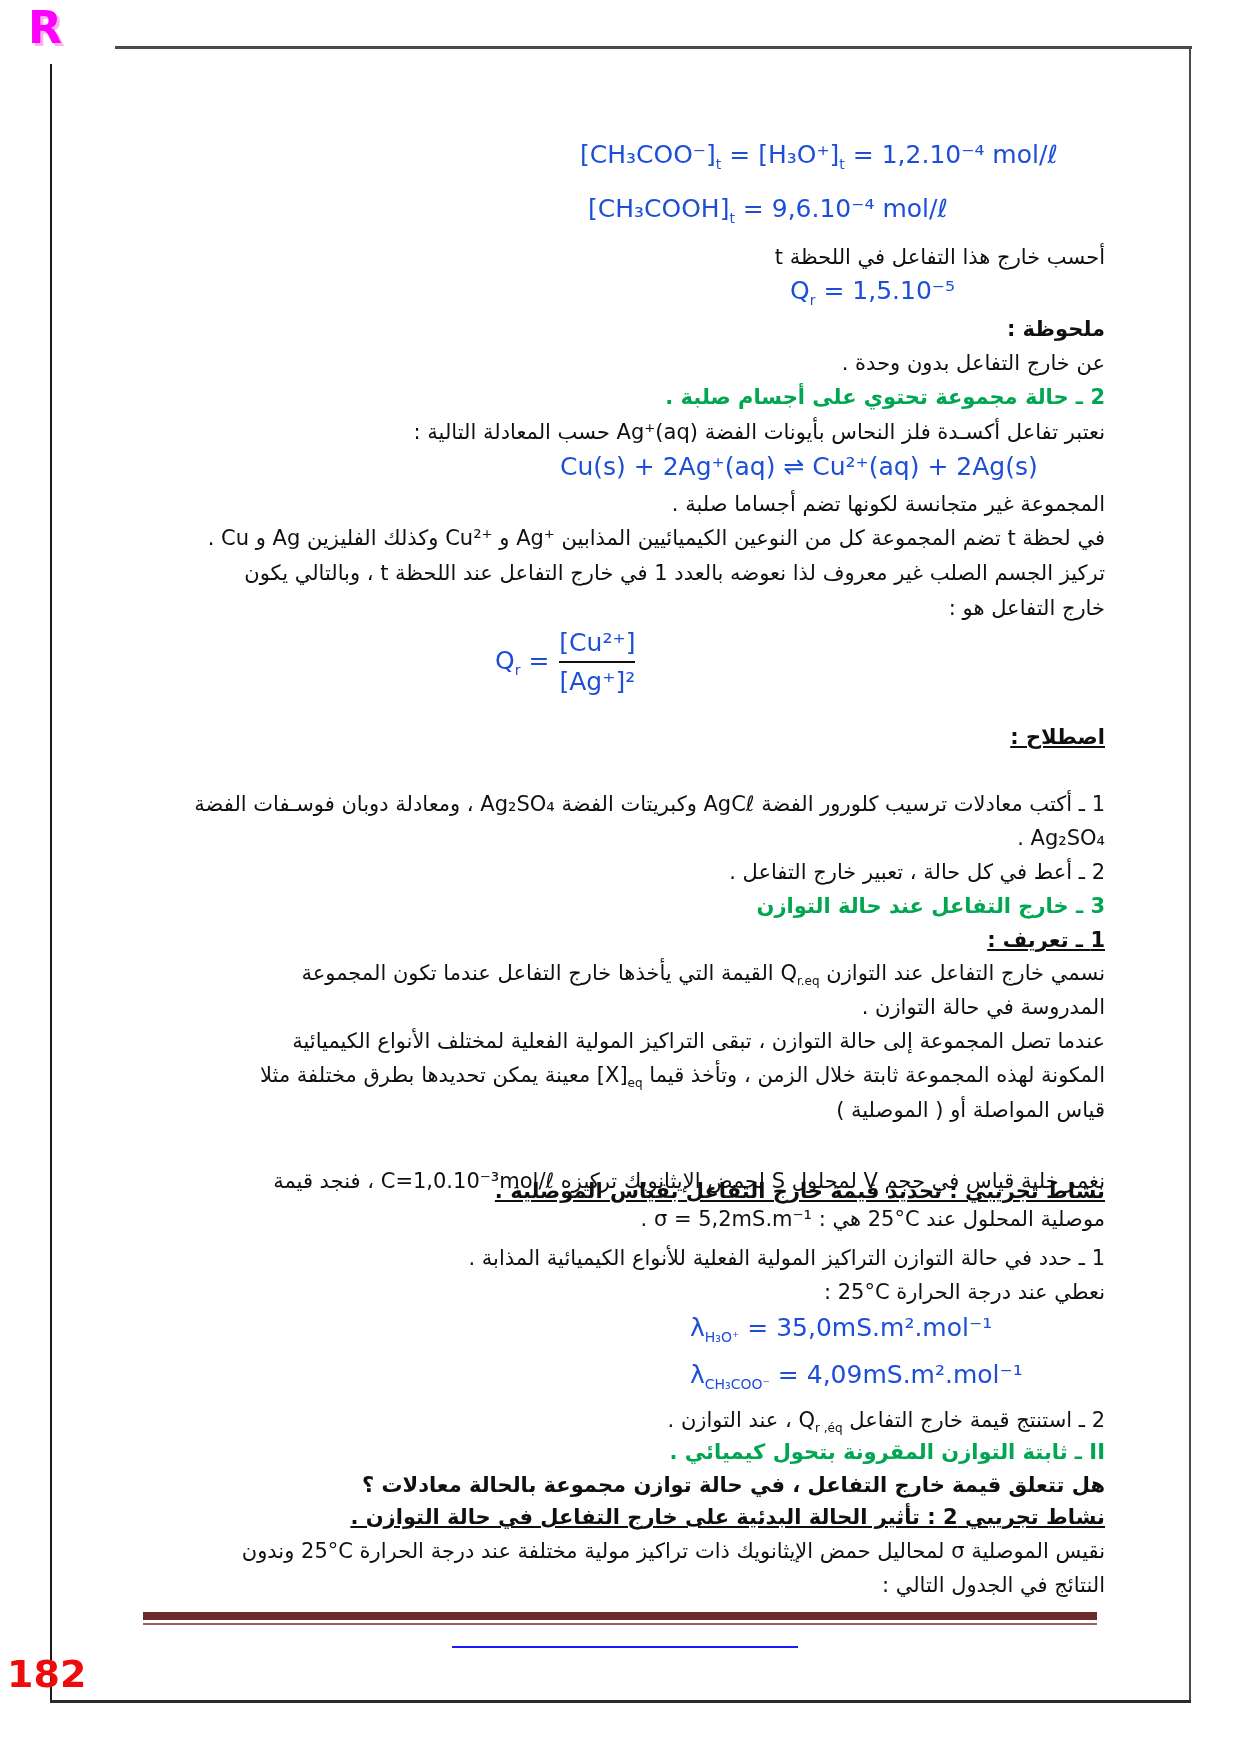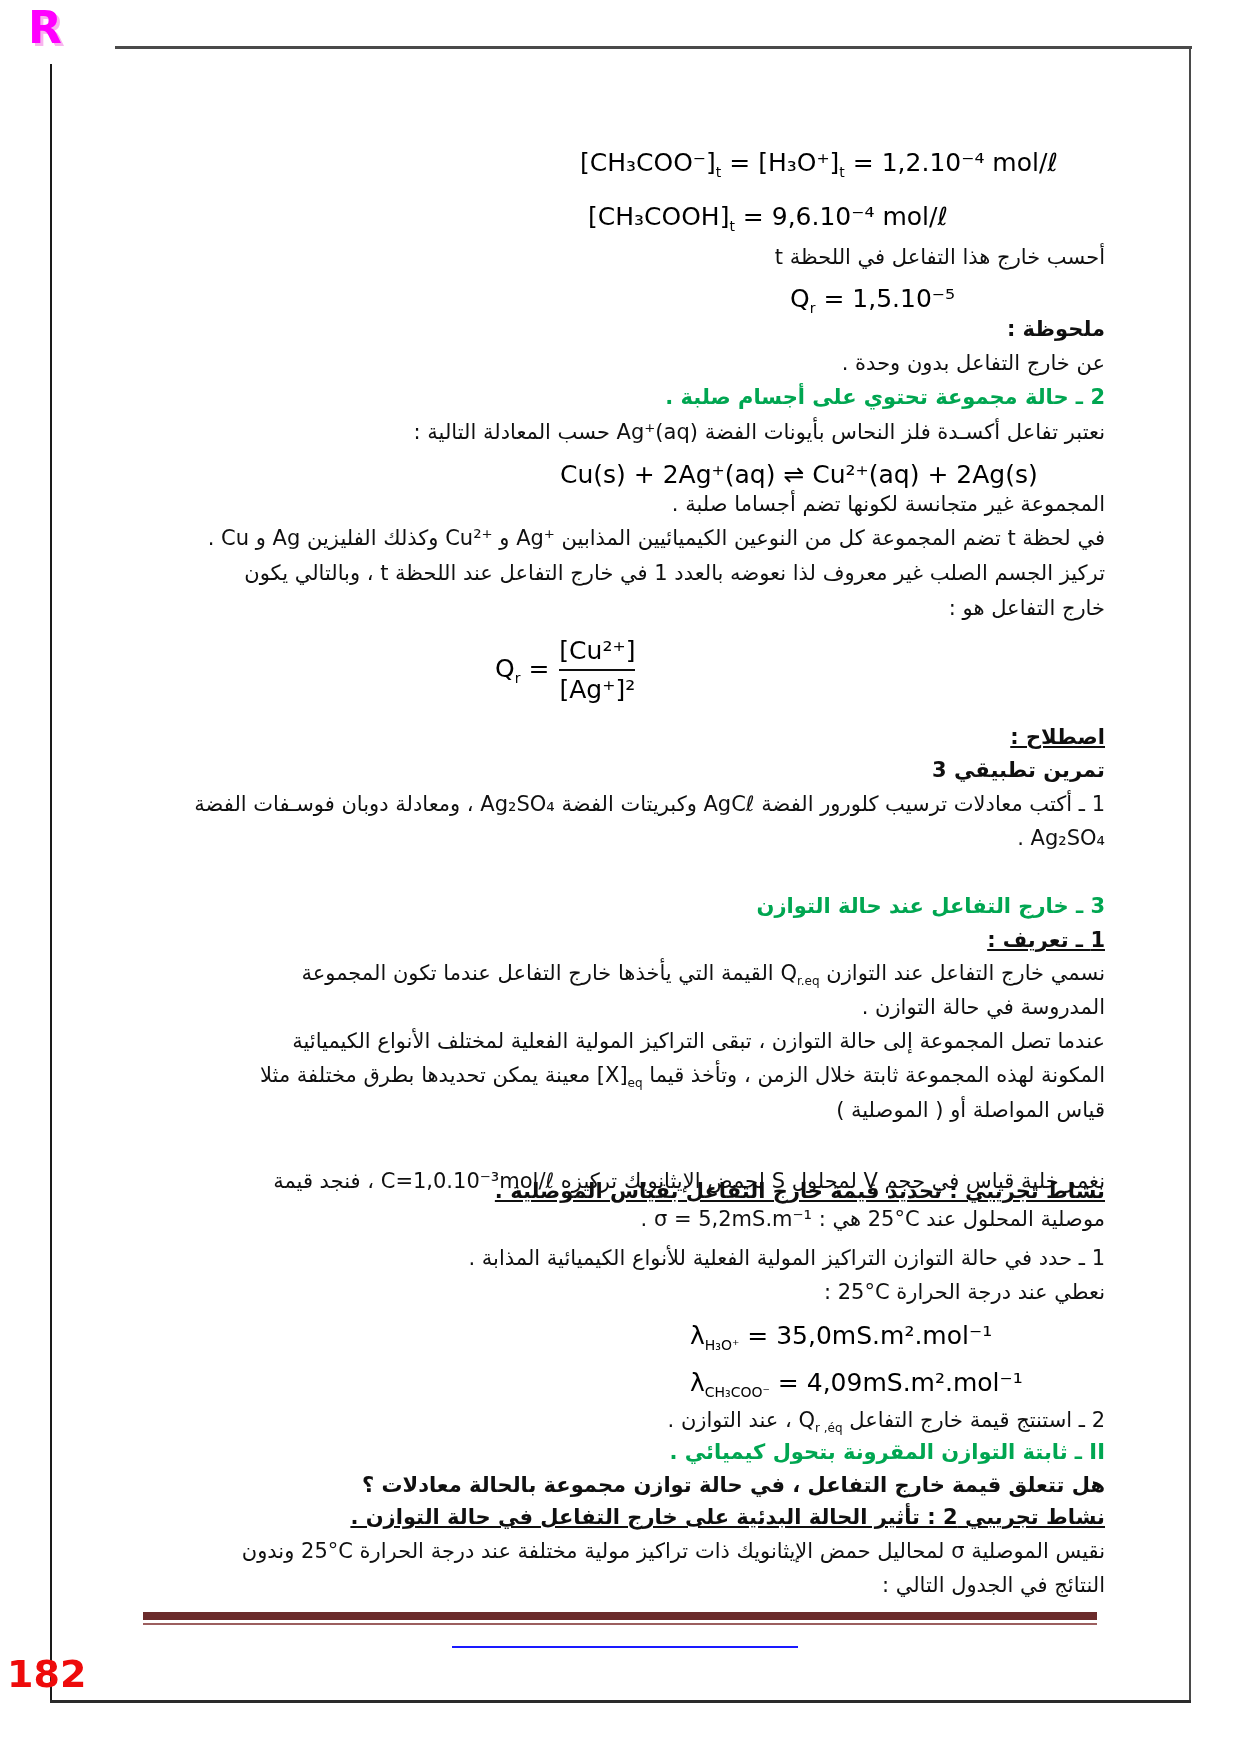--- a/index.html
+++ b/index.html
@@ -14,21 +14,21 @@
         color:var(--logo-magenta,#ff00ff);text-shadow:3px 3px 0 #f8b4ee;}
   
   .ln{position:absolute;left:135px;width:970px;direction:rtl;text-align:right;
       font-size:21px;line-height:30px;white-space:nowrap;color:#101010;}
   .bold{font-weight:bold;}
   .green{color:var(--accent-green,#00a651);font-weight:bold;}
   .ul{text-decoration:underline;}
   .tok{direction:ltr;unicode-bidi:isolate;}
   .s{font-size:12px;}
   
-  .fm{position:absolute;direction:ltr;font-size:25px;white-space:nowrap;color:#000000;margin-top:8px;}
+  .fm{position:absolute;direction:ltr;font-size:25px;white-space:nowrap;color:#1d4ed8;}
   .fm .s{font-size:14px;}
   .frac-row{display:flex;align-items:center;}
   .frac{display:inline-flex;flex-direction:column;align-items:center;margin-left:10px;}
   .frac .bar{height:2px;background:#101010;align-self:stretch;margin:4px 0;}
   .ctr{text-align:center;}
   
   .footer-bar{position:absolute;top:1612px;left:143px;width:954px;height:8px;
               background:var(--footer-bar-maroon,#6b2b2b);}
   .footer-bar-thin{position:absolute;top:1623px;left:143px;width:954px;height:2px;
               background:#9c5f5f;}
@@ -71,23 +71,23 @@
   <div class="fm frac-row" style="top:628px;left:495px;">
     <span><span>Q</span><sub class="s">r</sub><span> = </span></span>
     <span class="frac">
         <span>[Cu²⁺]</span>
         <span class="bar"></span>
         <span>[Ag⁺]²</span>
       </span>
   </div>
 
   <div class="ln bold ul" style="top:722px;">اصطلاح :</div>
-  <div class="ln bold" style="top:755px;">تمرين تطبيقي 3</div>
   <div class="ln" style="top:789px;">1 ـ أكتب معادلات ترسيب كلورور الفضة ⁦AgCℓ⁩ وكبريتات الفضة ⁦Ag₂SO₄⁩ ، ومعادلة دوبان فوسـفات الفضة</div>
   <div class="ln" style="top:823px;">⁦Ag₂SO₄⁩ .</div>
+  <div class="ln" style="top:857px;">2 ـ أعط في كل حالة ، تعبير خارج التفاعل .</div>
   <div class="ln green" style="top:891px;">3 ـ خارج التفاعل عند حالة التوازن</div>
   <div class="ln bold ul" style="top:925px;">1 ـ تعريف :</div>
 
   <div class="ln" style="top:958px;"><span>نسمي خارج التفاعل عند التوازن </span><span class="tok"><span>Q</span><sub class="s">r.eq</sub></span><span> القيمة التي يأخذها خارج التفاعل عندما تكون المجموعة</span></div>
 
   <div class="ln" style="top:992px;">المدروسة في حالة التوازن .</div>
   <div class="ln" style="top:1026px;">عندما تصل المجموعة إلى حالة التوازن ، تبقى التراكيز المولية الفعلية لمختلف الأنواع الكيميائية</div>
 
   <div class="ln" style="top:1060px;"><span>المكونة لهذه المجموعة ثابتة خلال الزمن ، وتأخذ قيما </span><span class="tok"><span>[X]</span><sub class="s">eq</sub></span><span> معينة يمكن تحديدها بطرق مختلفة مثلا</span></div>
 

